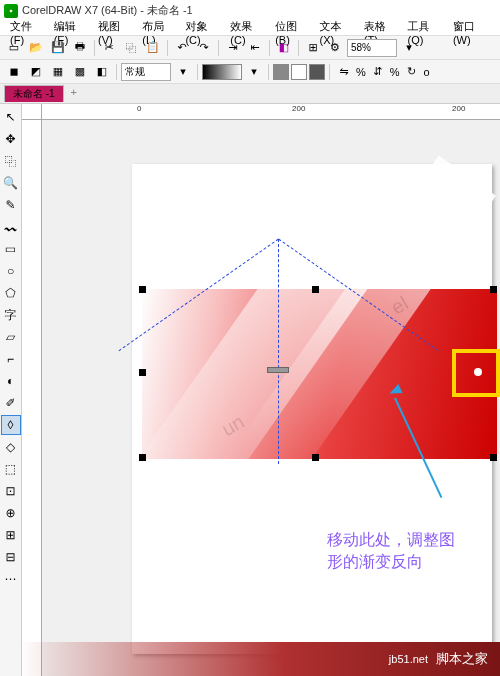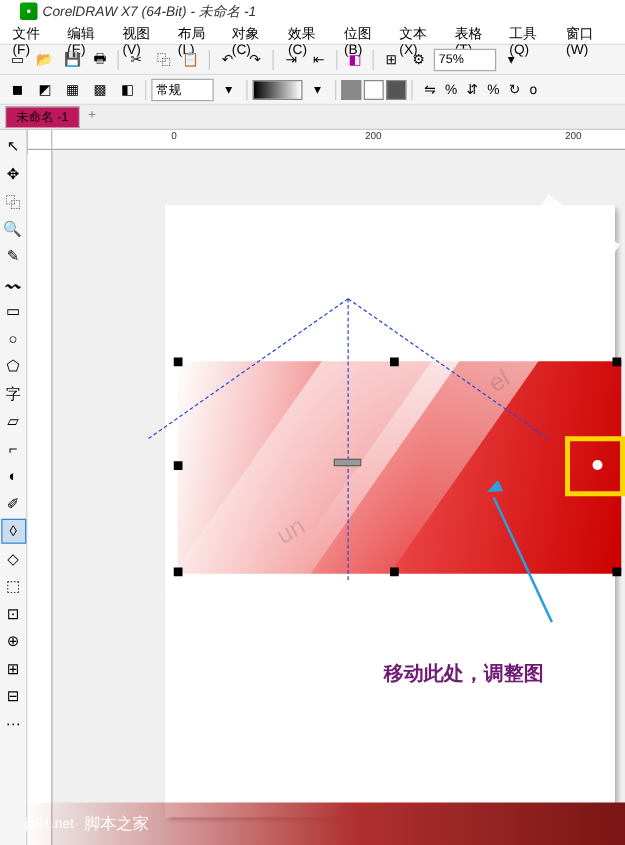--- a/index.html
+++ b/index.html
@@ -1,17 +1,17 @@
 <!DOCTYPE html>
 <html><head>
 <meta charset="utf-8">
 <style>
 * { margin:0; padding:0; box-sizing:border-box; font-family:"Microsoft YaHei",sans-serif; }
 body { width:500px; height:676px; background:#fff; overflow:hidden; position:relative; font-size:11px; }
-.titlebar { height:18px; background:#fff; display:flex; align-items:center; padding:0 16px; gap:4px;font-style:italic; }
+.titlebar { height:18px; background:#fff; display:flex; align-items:flex-end; padding:0 4px; gap:4px; }
 .logo { width:14px; height:14px; background:linear-gradient(135deg,#0a0,#080); border-radius:2px; position:relative; }
 .logo:after { content:""; position:absolute; top:3px; left:3px; width:8px; height:8px; background:radial-gradient(circle,#fff 20%,transparent 30%); }
 .title { font-size:11px; color:#333; }
 .menubar { height:18px; background:#fff; display:flex; padding:0 6px; gap:2px; border-bottom:1px solid #ddd; }
 .menu-item { padding:1px 4px; font-size:11px; cursor:pointer; }
 .toolbar { height:24px; background:#f5f5f5; display:flex; align-items:center; padding:0 4px; gap:2px; border-bottom:1px solid #ddd; }
 .tool-btn { width:20px; height:20px; display:flex; align-items:center; justify-content:center; cursor:pointer; border:1px solid transparent; }
 .tool-sep { width:1px; height:16px; background:#ccc; margin:0 2px; }
 .zoom-box { width:50px; height:18px; border:1px solid #aaa; background:#fff; display:flex; align-items:center; padding:0 3px; font-size:10px; }
 .style-box { width:50px; height:18px; border:1px solid #aaa; background:#fff; display:flex; align-items:center; padding:0 3px; font-size:10px; }
@@ -35,22 +35,22 @@
 .wm { position:absolute; color:rgba(0,0,0,0.12); font-size:20px; transform:rotate(-30deg); pointer-events:none; }
 .sel-handle { position:absolute; width:7px; height:7px; background:#000; }
 .sel-line { position:absolute; border-left:1px dashed #2a4adf; }
 .sel-top { top:126px; left:250px; width:10px; height:10px; background:#fff; border:2px solid #000; }
 .sel-bot { top:360px; left:252px; width:9px; height:9px; background:#000; }
 .midbar { position:absolute; top:263px; left:245px; width:22px; height:6px; background:#999; border:1px solid #666; }
 .dot-circle { position:absolute; top:264px; right:-15px; width:8px; height:8px; background:#fff; border-radius:50%; }
 .yellow-box { position:absolute; top:245px; left:430px; width:48px; height:48px; border:4px solid #ffd500; }
 .arrow-line { position:absolute; top:293px; left:373px; width:110px; height:2px; background:#2aa0e0; transform:rotate(65deg); transform-origin:left center; }
 .arrow-head { position:absolute; top:282px; left:367px; width:0; height:0; border-right:12px solid #2aa0e0; border-top:5px solid transparent; border-bottom:5px solid transparent; transform:rotate(-25deg); }
-.annotation { position:absolute; top:425px; left:285px; color:#701a75; font-size:16px; line-height:22px;font-weight:bold; }
-.footer-brand { position:absolute; bottom:0; right:0; height:34px; width:480px; background:linear-gradient(90deg, transparent 0%, #b03030 55%, #7a1515 100%); display:flex; align-items:center; padding-right:12px; color:#fff; font-size:13px; gap:8px; }
+.annotation { position:absolute; top:425px; left:305px; color:#8b5cf6; font-size:16px; line-height:22px; }
+.footer-brand { position:absolute; bottom:0; right:0; height:34px; width:480px; background:linear-gradient(90deg, transparent 0%, #b03030 55%, #7a1515 100%); display:flex; align-items:center; justify-content:flex-end; padding-right:12px; color:#fff; font-size:13px; gap:8px; }
 .footer-brand .site { font-family:Arial; font-size:11px; }
 </style>
 </head>
 <body>
 
 <div class="titlebar">
   <div class="logo"></div>
   <div class="title">CorelDRAW X7 (64-Bit) - 未命名 -1</div>
 </div>
 
@@ -81,21 +81,21 @@
   <div class="tool-btn">↶</div>
   <div class="tool-btn">↷</div>
   <div class="tool-sep"></div>
   <div class="tool-btn">⇥</div>
   <div class="tool-btn">⇤</div>
   <div class="tool-sep"></div>
   <div class="tool-btn" style="color:#a0a">◧</div>
   <div class="tool-sep"></div>
   <div class="tool-btn">⊞</div>
   <div class="tool-btn">⚙</div>
-  <div class="zoom-box">75%</div>
+  <div class="zoom-box">58%</div>
   <div class="tool-btn">▾</div>
 </div>
 
 <div class="toolbar">
   <div class="tool-btn">◼</div>
   <div class="tool-btn">◩</div>
   <div class="tool-btn">▦</div>
   <div class="tool-btn">▩</div>
   <div class="tool-btn">◧</div>
   <div class="tool-sep"></div>
@@ -182,20 +182,21 @@
     <div class="sel-bot"></div>
     <div class="midbar"></div>
     <div class="dot-circle" style="top:264px;left:452px"></div>
 
     <div class="yellow-box"></div>
     <div class="arrow-line"></div>
     <div class="arrow-head"></div>
 
     <div class="annotation">
       <div>移动此处，调整图</div>
+      <div>形的渐变反向</div>
     </div>
   </div>
 </div>
 
 <div class="footer-brand">
   <span class="site">jb51.net</span>
   <span>脚本之家</span>
 </div>
 
 </body></html>

